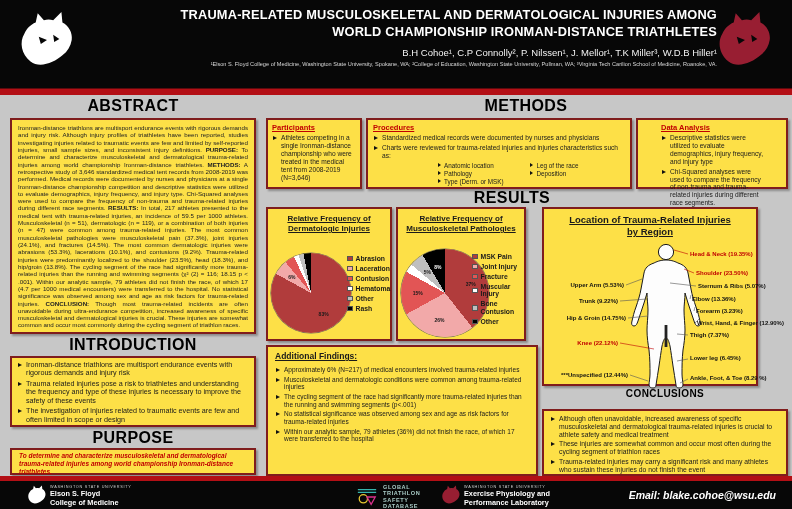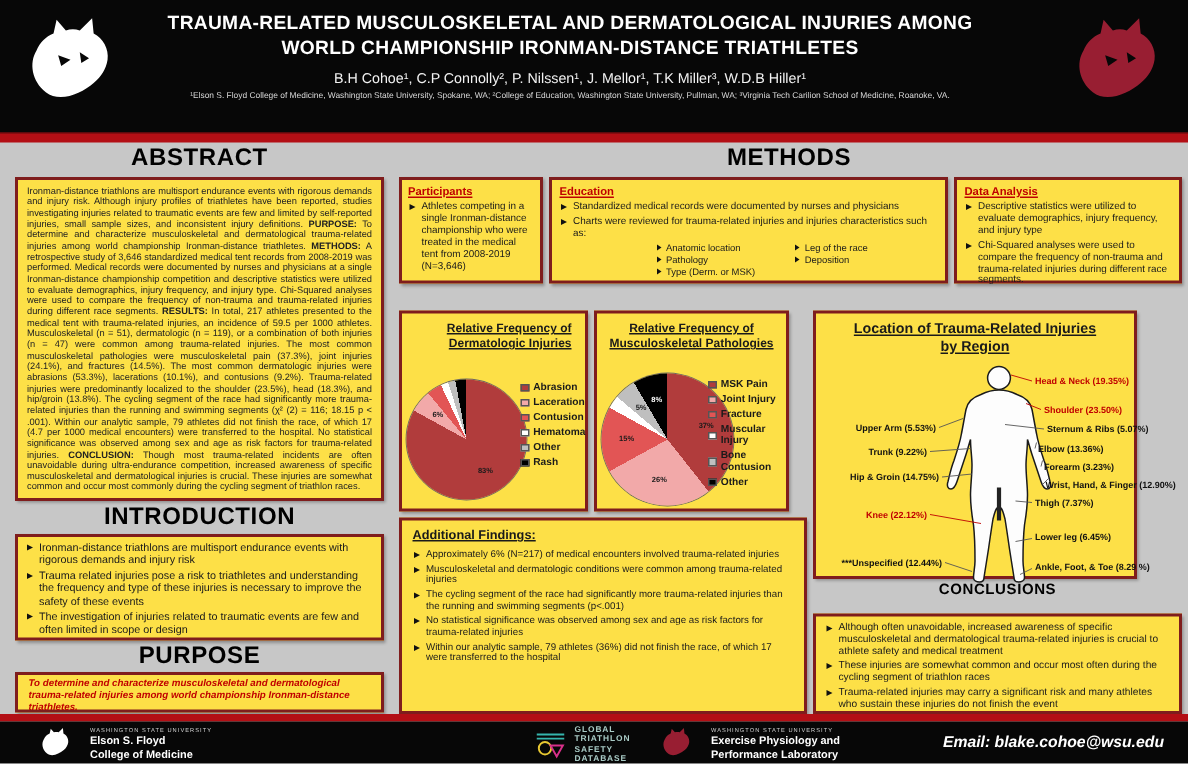--- a/index.html
+++ b/index.html
@@ -2,21 +2,21 @@
 <html><head>
 <meta charset="utf-8">
 <style>
   * { margin:0; padding:0; box-sizing:border-box; }
   body { background:#555; font-family:"Liberation Sans", sans-serif; }
   .poster { position:relative; width:792px; height:509px; background:#c7c7c7; overflow:hidden;
             font-family:"Liberation Sans", sans-serif; color:#1a1a1a; }
 
   
   .hdr { position:absolute; left:0; top:0; width:792px; height:88px; background:#070707; }
-  .hdr-text { position:absolute; left:64px; top:7px; width:632px; text-align:center; color:#fff; }
+  .hdr-text { position:absolute; left:85px; top:7px; width:632px; text-align:right; color:#fff; }
   .hdr-title { font-size:12.8px; font-weight:bold; line-height:1.3; letter-spacing:.2px; }
   .hdr-authors { margin-top:7px; font-size:9.5px; color:#f2f2f2; }
   .hdr-affil { margin-top:3px; font-size:5.6px; color:#d8d8d8; }
   .cougar { position:absolute; }
   .cougar.hl { left:16px; top:8px; }
   .cougar.hr { left:714px; top:8px; }
 
   .stripe { position:absolute; left:0; width:792px; background:#b30f15; }
   .stripe.s-top { top:88px; height:7px; border-top:1px solid #5c0a0d; }
   .stripe.s-bot { top:476px; height:5px; }
@@ -30,21 +30,21 @@
   #t-purpose  { left:8px; top:429px; width:250px; }
   #t-conclusions { left:542px; top:388px; width:246px; font-size:10px; }
 
   
   .wbox { position:absolute; background:#fde047; border:2px solid #7f1d1d; box-shadow:1.5px 1.5px 2px rgba(0,0,0,.3); }
   #b-abstract { left:10px;  top:118px; width:246px; height:216px; padding:4px 6px; }
   #b-intro    { left:10px;  top:356px; width:246px; height:71px;  padding:3px 5px; }
   #b-purpose  { left:10px;  top:448px; width:246px; height:27px;  padding:2px 7px; }
   #b-participants { left:266px; top:118px; width:96px;  height:71px; padding:3px 4px; }
   #b-procedures   { left:366px; top:118px; width:266px; height:71px; padding:3px 5px; }
-  #b-analysis     { left:636px; top:118px; width:152px; height:71px; padding:3px 5px; }
+  #b-analysis     { left:636px; top:118px; width:152px; height:71px; padding:3px 23px; }
   #b-pie1     { left:266px; top:207px; width:126px; height:134px; }
   #b-pie2     { left:396px; top:207px; width:130px; height:134px; }
   #b-location { left:542px; top:207px; width:216px; height:179px; }
   #b-findings { left:266px; top:345px; width:272px; height:131px; padding:4px 7px; }
   #b-conclusions { left:542px; top:409px; width:246px; height:67px; padding:4px 6px; }
 
   
   .abs-text { font-size:6.2px; line-height:1.18; text-align:justify; color:#222; }
   .red-head { color:#c00000; font-weight:bold; text-decoration:underline; font-size:7.5px; margin-bottom:2px; }
   .mtxt { font-size:6.6px; line-height:1.2; }
@@ -59,21 +59,21 @@
   .intro-list li { margin-bottom:3px; }
   .purpose-text { color:#c00000; font-weight:bold; font-style:italic; font-size:6.5px; line-height:1.2; }
   .find-head { font-weight:bold; text-decoration:underline; font-size:8.5px; margin-bottom:5px; }
   .find-list { font-size:6.5px; line-height:1.18; }
   .find-list li { margin-bottom:7px; }
   .conc-list { font-size:6.8px; line-height:1.15; }
   .conc-list li { margin-bottom:2px; }
 
   
   .pie-title { font-size:8px; font-weight:bold; text-decoration:underline; text-align:center; margin:5px auto 0; line-height:1.25; }
-  #b-pie1 .pie-title { max-width:104px;text-align:right; }
+  #b-pie1 .pie-title { max-width:104px; }
   #b-pie2 .pie-title { max-width:128px; }
   .pie { position:absolute; border-radius:50%; box-shadow:0 0 0 .6px #666; }
   #pie0 { left:3px;  top:44px; width:80px; height:80px; }
   #pie1 { left:3px;  top:40px; width:88px; height:88px; }
   .pielbl { position:absolute; font-size:5px; font-weight:bold; color:#1a1a1a; white-space:nowrap; }
   .legend { position:absolute; top:46px; font-size:6.8px; line-height:1.1; }
   #b-pie1 .legend { right:3px; width:40px; }
   #b-pie2 .legend { right:2px; width:50px; top:44px; }
   .lrow { display:flex; align-items:center; gap:3px; margin-bottom:2.5px; font-weight:bold; }
   .sw { flex:0 0 auto; width:5.5px; height:5.5px; border:.5px solid #555; }
@@ -83,21 +83,21 @@
   .bm-svg { position:absolute; left:0; top:30px; }
   .bm { font-size:6px; font-weight:bold; fill:#111; }
   .bm.hl { fill:#c00000; }
   .bm.l { text-anchor:end; }
   .cline { stroke:#555; stroke-width:.6; }
   .cline.hl { stroke:#c00000; }
   .fig { fill:#fdfdfd; stroke:#1b1b1b; stroke-width:1; }
 
   
   .ftr { position:absolute; left:0; top:481px; width:792px; height:28px; background:#070707; color:#fff; }
-  .fgrp { position:absolute; display:flex; align-items:center; gap:12px; }
+  .fgrp { position:absolute; display:flex; align-items:center; gap:2px; }
   .fg-med { left:26px; top:3px; }
   .fg-gtsd { left:356px; top:3px; gap:5px; }
   .fg-lab { left:440px; top:3px;align-items:center; }
   .uni-small { font-size:3.8px; letter-spacing:.7px; color:#cfcfcf; margin-bottom:1px; }
   .uni-name { font-size:7.3px; font-weight:bold; line-height:1.1; color:#fff; }
   .gtsd-text { font-size:5.6px; line-height:1.12; letter-spacing:.6px; color:#a9cbc6; font-weight:bold; }
   .femail { position:absolute; right:16px; top:8px; font-size:10.5px; font-weight:bold; font-style:italic; color:#fff; }
 </style>
 </head>
 <body>
@@ -119,20 +119,21 @@
     </div>
     <svg class="cougar hr" width="62" height="70" viewBox="0 0 60 68">
       <path d="M14,52 C5,45 3,33 8,25 C10,20 14,16 19,14 L21,5 L27,12 C30,11 33,11 36,12 L44,4 L45,14 C51,17 55,24 54,31 C53,37 50,42 45,46 C37,53 23,59 14,52 Z" fill="#981e32"></path>
       <path d="M22,28 L30,31 L24,35 Z M36,26 L42,30 L37,33 Z" fill="#070707"></path>
     </svg>
   </div>
   <div class="stripe s-top"></div>
 
   <div class="sect" id="t-methods">METHODS</div>
   <div class="sect" id="t-abstract">ABSTRACT</div>
+  <div class="sect" id="t-results">RESULTS</div>
   <div class="sect" id="t-intro">INTRODUCTION</div>
   <div class="sect" id="t-purpose">PURPOSE</div>
   <div class="sect" id="t-conclusions">CONCLUSIONS</div>
 
   <div class="wbox" id="b-abstract">
     <div class="abs-text"><span>Ironman-distance triathlons are multisport endurance events with rigorous demands and injury risk. Although injury profiles of triathletes have been reported, studies investigating injuries related to traumatic events are few and limited by self-reported injuries, small sample sizes, and inconsistent injury definitions. </span><span style="font-weight: bold;">PURPOSE:</span><span> To determine and characterize musculoskeletal and dermatological trauma-related injuries among world championship Ironman-distance triathletes. </span><span style="font-weight: bold;">METHODS:</span><span> A retrospective study of 3,646 standardized medical tent records from 2008-2019 was performed. Medical records were documented by nurses and physicians at a single Ironman-distance championship competition and descriptive statistics were utilized to evaluate demographics, injury frequency, and injury type. Chi-Squared analyses were used to compare the frequency of non-trauma and trauma-related injuries during different race segments. </span><span style="font-weight: bold;">RESULTS:</span><span> In total, 217 athletes presented to the medical tent with trauma-related injuries, an incidence of 59.5 per 1000 athletes. Musculoskeletal (n = 51), dermatologic (n = 119), or a combination of both injuries (n = 47) were common among trauma-related injuries. The most common musculoskeletal pathologies were musculoskeletal pain (37.3%), joint injuries (24.1%), and fractures (14.5%). The most common dermatologic injuries were abrasions (53.3%), lacerations (10.1%), and contusions (9.2%). Trauma-related injuries were predominantly localized to the shoulder (23.5%), head (18.3%), and hip/groin (13.8%). The cycling segment of the race had significantly more trauma-related injuries than the running and swimming segments (χ² (2) = 116; 18.15 p &lt; .001). Within our analytic sample, 79 athletes did not finish the race, of which 17 (4.7 per 1000 medical encounters) were transferred to the hospital. No statistical significance was observed among sex and age as risk factors for trauma-related injuries. </span><span style="font-weight: bold;">CONCLUSION:</span><span> Though most trauma-related incidents are often unavoidable during ultra-endurance competition, increased awareness of specific musculoskeletal and dermatological injuries is crucial. These injuries are somewhat common and occur most commonly during the cycling segment of triathlon races.</span></div>
   </div>
 
   <div class="wbox" id="b-intro">
     <ul class="arrows intro-list">
@@ -146,21 +147,21 @@
     <div class="purpose-text">To determine and characterize musculoskeletal and dermatological trauma-related injuries among world championship Ironman-distance triathletes.</div>
   </div>
 
   <div class="wbox" id="b-participants">
     <div class="red-head">Participants</div>
     <ul class="arrows mtxt">
         <li>Athletes competing in a single Ironman-distance championship who were treated in the medical tent from 2008-2019 (N=3,646)</li>
       </ul>
   </div>
   <div class="wbox" id="b-procedures">
-    <div class="red-head">Education</div>
+    <div class="red-head">Procedures</div>
     <ul class="arrows mtxt">
         <li>Standardized medical records were documented by nurses and physicians</li>
         <li>Charts were reviewed for trauma-related injuries and injuries characteristics such as:</li>
       </ul>
     <div class="sub-cols">
       <ul class="arrows sm">
           <li>Anatomic location</li>
           <li>Pathology</li>
           <li>Type (Derm. or MSK)</li>
         </ul>

